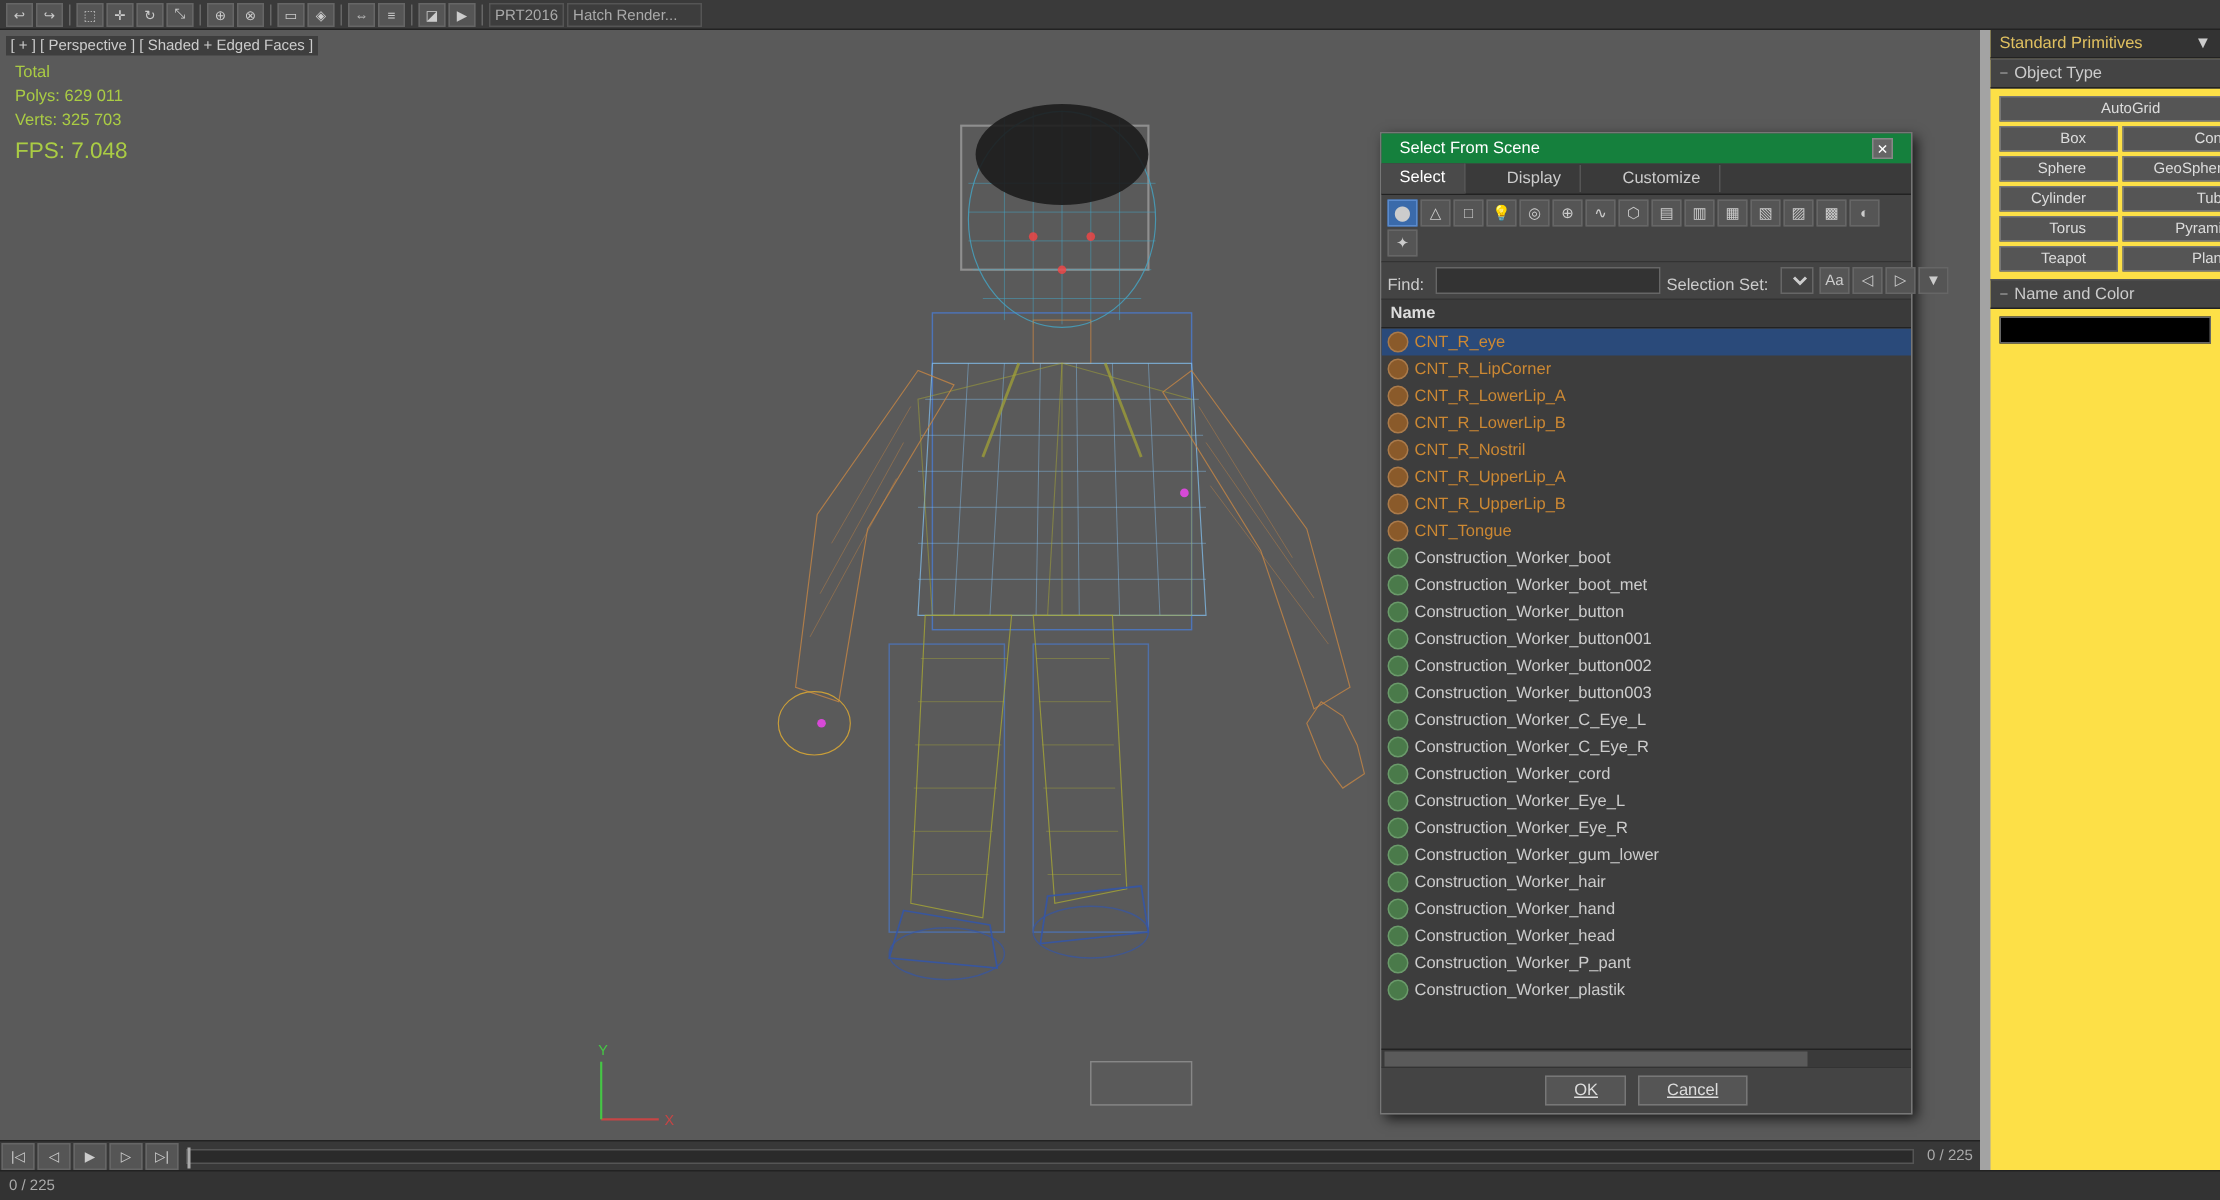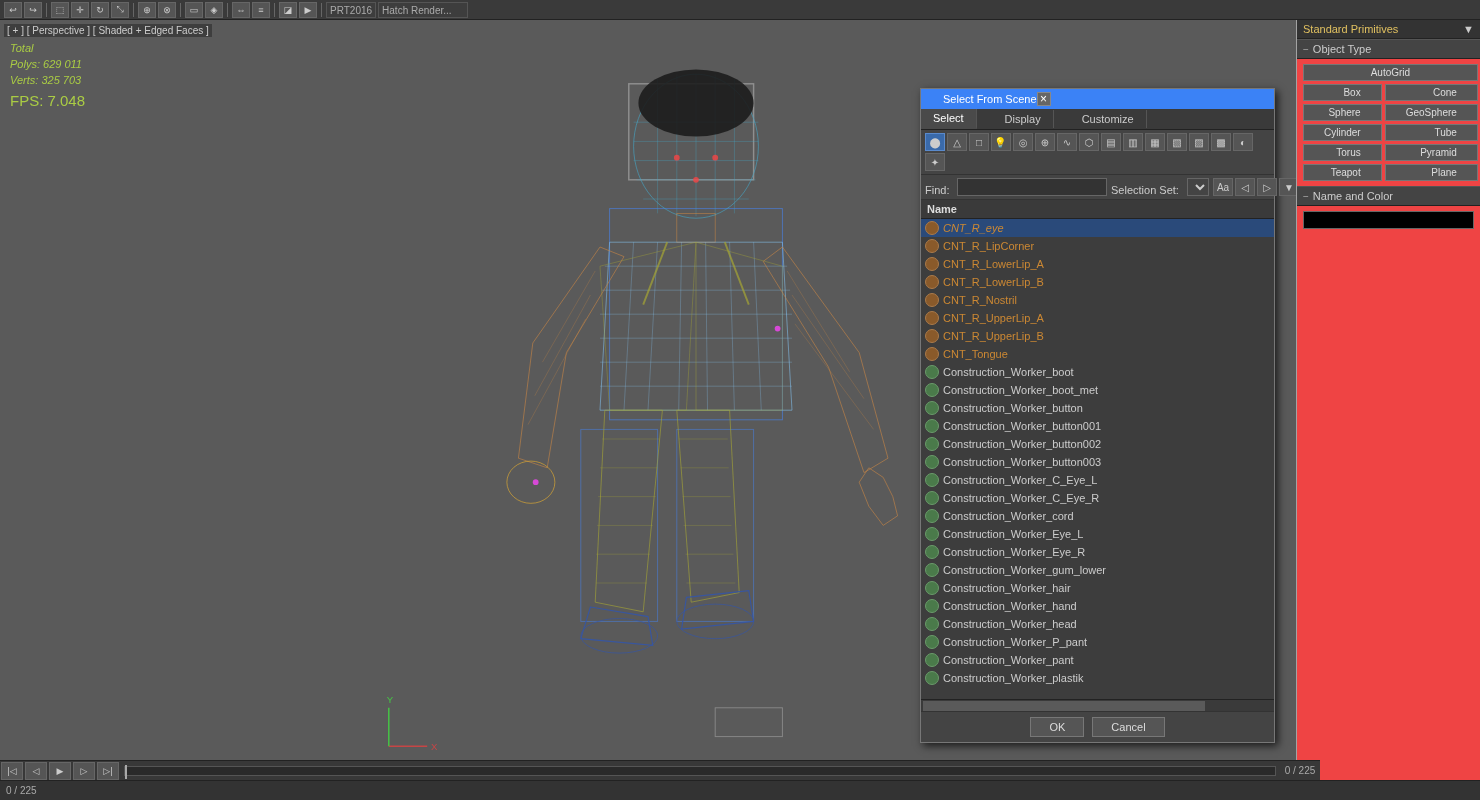--- a/index.html
+++ b/index.html
@@ -77,21 +77,20 @@
       padding: 1px 3px;
     }
     #viewport-stats {
       position: absolute;
       top: 20px;
       left: 10px;
       color: #aacc44;
       font-size: 11px;
       z-index: 10;
       line-height: 16px;
-      font-style: italic;
     }
     #viewport-fps {
       position: absolute;
       top: 72px;
       left: 10px;
       color: #aacc44;
       font-size: 15px;
       z-index: 10;
       text-align: center;
     }
@@ -108,23 +107,23 @@
       justify-content: center;
     }
     .character-svg {
       width: 620px;
       height: 720px;
       opacity: 0.95;
     }
 
     
     #right-panel {
-      width: 184px;
-      background: #ef4444;
-      border-left: 1px solid #a3a3a3;
+      width: 160px;
+      background: #fde047;
+      border-left: 7px solid #a3a3a3;
       display: flex;
       flex-direction: column;
     }
     .panel-header-row {
       display: flex;
       align-items: center;
       justify-content: space-between;
       padding: 3px 6px;
       background: #333;
       border-bottom: 1px solid #222;
@@ -185,26 +184,26 @@
       position: absolute;
       left: 920px;
       top: 68px;
       width: 355px;
       background: #4a4a4a;
       border: 1px solid #777;
       z-index: 100;
       box-shadow: 3px 3px 8px rgba(0,0,0,0.7);
     }
     #dialog-titlebar {
-      background: #3b82f6;
+      background: #15803d;
       color: #fff;
       font-size: 11px;
-      padding: 3px 22px;
-      display: flex;
-      justify-content: flex-start;
+      padding: 3px 12px;
+      display: flex;
+      justify-content: space-between;
       align-items: center;
       cursor: move;
     }
     #dialog-close {
       color: #fff;
       cursor: pointer;
       font-size: 12px;
       width: 14px;
       height: 14px;
       display: flex;
@@ -324,21 +323,20 @@
     .list-item {
       display: flex;
       align-items: center;
       padding: 1px 4px;
       gap: 4px;
       cursor: pointer;
       height: 18px;
     }
     .list-item.selected {
       background: #2a4a7a;
-      font-style: italic;
     }
     .list-item-icon {
       width: 14px;
       height: 14px;
       border-radius: 50%;
       border: 1px solid #888;
       flex-shrink: 0;
       background: #555;
       display: flex;
       align-items: center;
@@ -382,20 +380,21 @@
       background: #444;
       border-top: 1px solid #333;
     }
     .dialog-footer-btn {
       padding: 3px 18px;
       background: #555;
       border: 1px solid #777;
       color: #ddd;
       font-size: 11px;
       cursor: pointer;
+      text-decoration: underline;
     }
 
     
     #bottom-bar {
       width: 100%;
       height: 20px;
       background: #333;
       display: flex;
       align-items: center;
       padding: 0 6px;
@@ -742,24 +741,20 @@
           <div class="list-item">
             <div class="list-item-icon green"></div>
             <span class="list-item-name">Construction_Worker_head</span>
           </div>
           <div class="list-item">
             <div class="list-item-icon green"></div>
             <span class="list-item-name">Construction_Worker_P_pant</span>
           </div>
           <div class="list-item">
             <div class="list-item-icon green"></div>
-            <span class="list-item-name">Construction_Worker_pant</span>
-          </div>
-          <div class="list-item">
-            <div class="list-item-icon green"></div>
             <span class="list-item-name">Construction_Worker_plastik</span>
           </div>
         </div>
       <div id="dialog-scrollbar-h">
         <div id="dialog-scrollbar-h-thumb"></div>
       </div>
       <div id="dialog-footer">
         <button class="dialog-footer-btn">OK</button>
         <button class="dialog-footer-btn">Cancel</button>
       </div>

